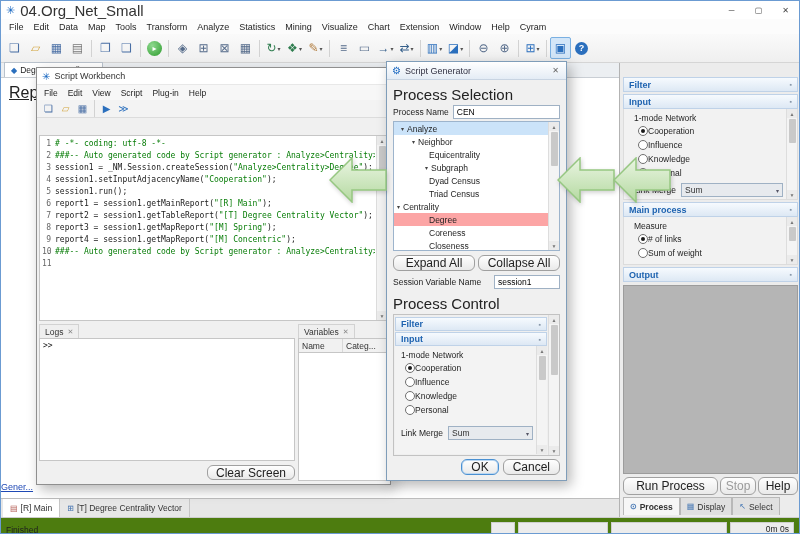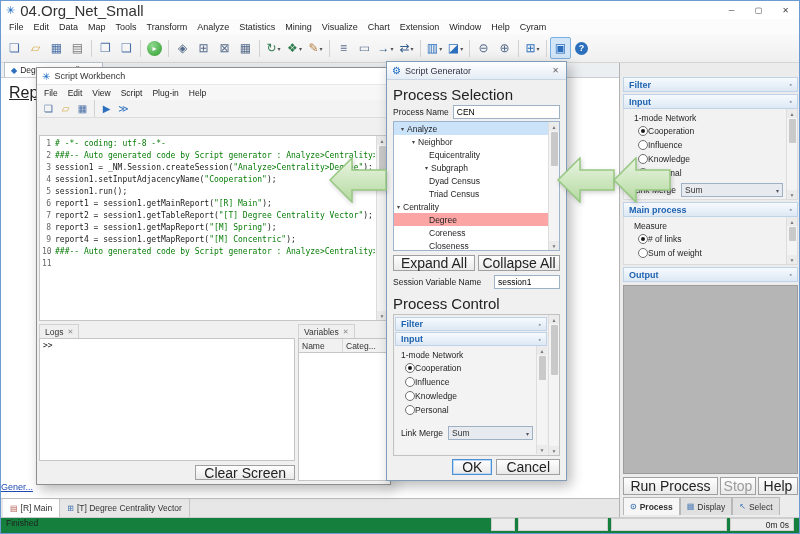--- a/index.html
+++ b/index.html
@@ -27,41 +27,41 @@
 .doctabs{position:absolute;left:0;top:62px;width:618px;height:15px;background:#eceff2;border-bottom:1px solid #c9ced4;display:flex;align-items:flex-end;padding-left:3px}
 .doctab{height:15px;background:#fff;border:1px solid #b9c2cc;border-bottom:none;display:flex;align-items:center;gap:3px;padding:0 6px;font-size:8.5px}
 .doctab-ico{color:#2b6fbd;font-size:8px}
 .docarea{position:absolute;left:0;top:77px;width:618px;height:420px;background:#fff;z-index:0}
 .frag-top{position:absolute;left:8px;top:6px;font-size:16px;font-weight:normal;color:#222;text-decoration:underline}
 .frag-bottom{position:absolute;left:0;bottom:6px;font-size:9px;color:#1f49b5;text-decoration:underline}
 .bottomtabs{position:absolute;left:0;top:497px;width:618px;height:19px;background:#e7e7e7;border-top:1px solid #bdbdbd;display:flex;padding-left:2px;z-index:1}
 .btab{display:flex;align-items:center;gap:3px;padding:0 7px;font-size:8.5px;border-right:1px solid #c6c6c6;color:#333;background:#e7e7e7}
 .btab.active{background:#fff}
 .btab-ico{font-size:8px}
-.statusbar{position:absolute;left:0;top:516px;width:100%;height:18px;background:#15803d;border-top:1px solid #cdcdcd;display:flex;align-items:flex-start;padding:0 5px;font-size:8.5px;z-index:2}
+.statusbar{position:absolute;left:0;top:516px;width:100%;height:18px;background:#4d7c0f;border-top:1px solid #cdcdcd;display:flex;align-items:flex-end;padding:0 5px;font-size:8.5px;z-index:2}
 .scell{border:1px solid #cfcfcf;background:#ececec;height:13px;margin-left:3px;display:flex;align-items:center;justify-content:flex-end;padding:0 4px}
 .spacer{flex:1}
 
 
 .sidepanel{position:absolute;left:618px;top:62px;width:182px;height:454px;background:#ececec;border-left:1px solid #b3b3b3;z-index:1;display:flex;flex-direction:column;padding:2px 3px}
 .phdr{height:15px;flex:none;background:linear-gradient(#f6fafe,#dde8f4);border:1px solid #bfd2e8;display:flex;align-items:center;padding:0 5px;color:#1e63b0;font-weight:bold;font-size:9px}
 .phdr .pin{margin-left:auto;color:#8898aa;font-size:7px;font-weight:normal}
 .sidepanel .phdr{margin-top:2px}
 .sidepanel .phdr.first{margin-top:12px}
 .pbox{position:relative;flex:none;background:#f2f2f2;border:1px solid #dcdcdc;border-top:none;padding:2px 14px 2px 10px}
 .flabel{font-size:8.5px;height:13px;display:flex;align-items:center}
 .radio-row{display:flex;align-items:center;height:14px;font-size:8.5px;padding-left:4px}
 .rb{width:10px;height:10px;border:1px solid #707070;border-radius:50%;background:#fff;position:relative;flex:none}
 .rb.on::after{content:"";position:absolute;left:2px;top:2px;width:4px;height:4px;background:#1a1a1a;border-radius:50%}
 .lm-row{display:flex;align-items:center;gap:5px;height:16px;font-size:8.5px;margin-top:2px}
 .dd{flex:1;height:14px;border:1px solid #9fb1c4;background:#e7eaee;display:flex;align-items:center;justify-content:space-between;padding:0 3px;font-size:8.5px;color:#333;min-width:0}
 .dd-caret{font-size:6px;color:#556}
 .gray{flex:1;background:#b5b5b5;border:1px solid #9c9c9c;margin:3px 0}
 .pbtnrow{flex:none;height:18px;display:flex;gap:2px}
-.btn{background:linear-gradient(#fefefe,#e9e9e9);border:1px solid #a0a0a0;border-radius:0;font-size:14px;display:flex;align-items:center;justify-content:center;color:#222}
+.btn{background:linear-gradient(#fefefe,#e9e9e9);border:1px solid #a0a0a0;border-radius:6px;font-size:12px;display:flex;align-items:center;justify-content:center;color:#222}
 .btn.primary{border-color:#4a90d2;box-shadow:inset 0 0 0 1px #bcd8f2}
 .btn.disabled{color:#9b9b9b}
 .btn.grow{flex:1}
 .btn.w36{width:36px}.btn.w40{width:40px}
 .ptabs{flex:none;height:18px;display:flex;margin-top:2px}
 .ptab{display:flex;align-items:center;gap:3px;padding:0 6px;font-size:8.5px;background:#e0e0e0;border:1px solid #b8b8b8;border-bottom:none;color:#333}
 .ptab.active{background:#f6f6f6;font-weight:bold}
 .ptab-ico{font-size:8px;color:#4a7ab5}
 
 

